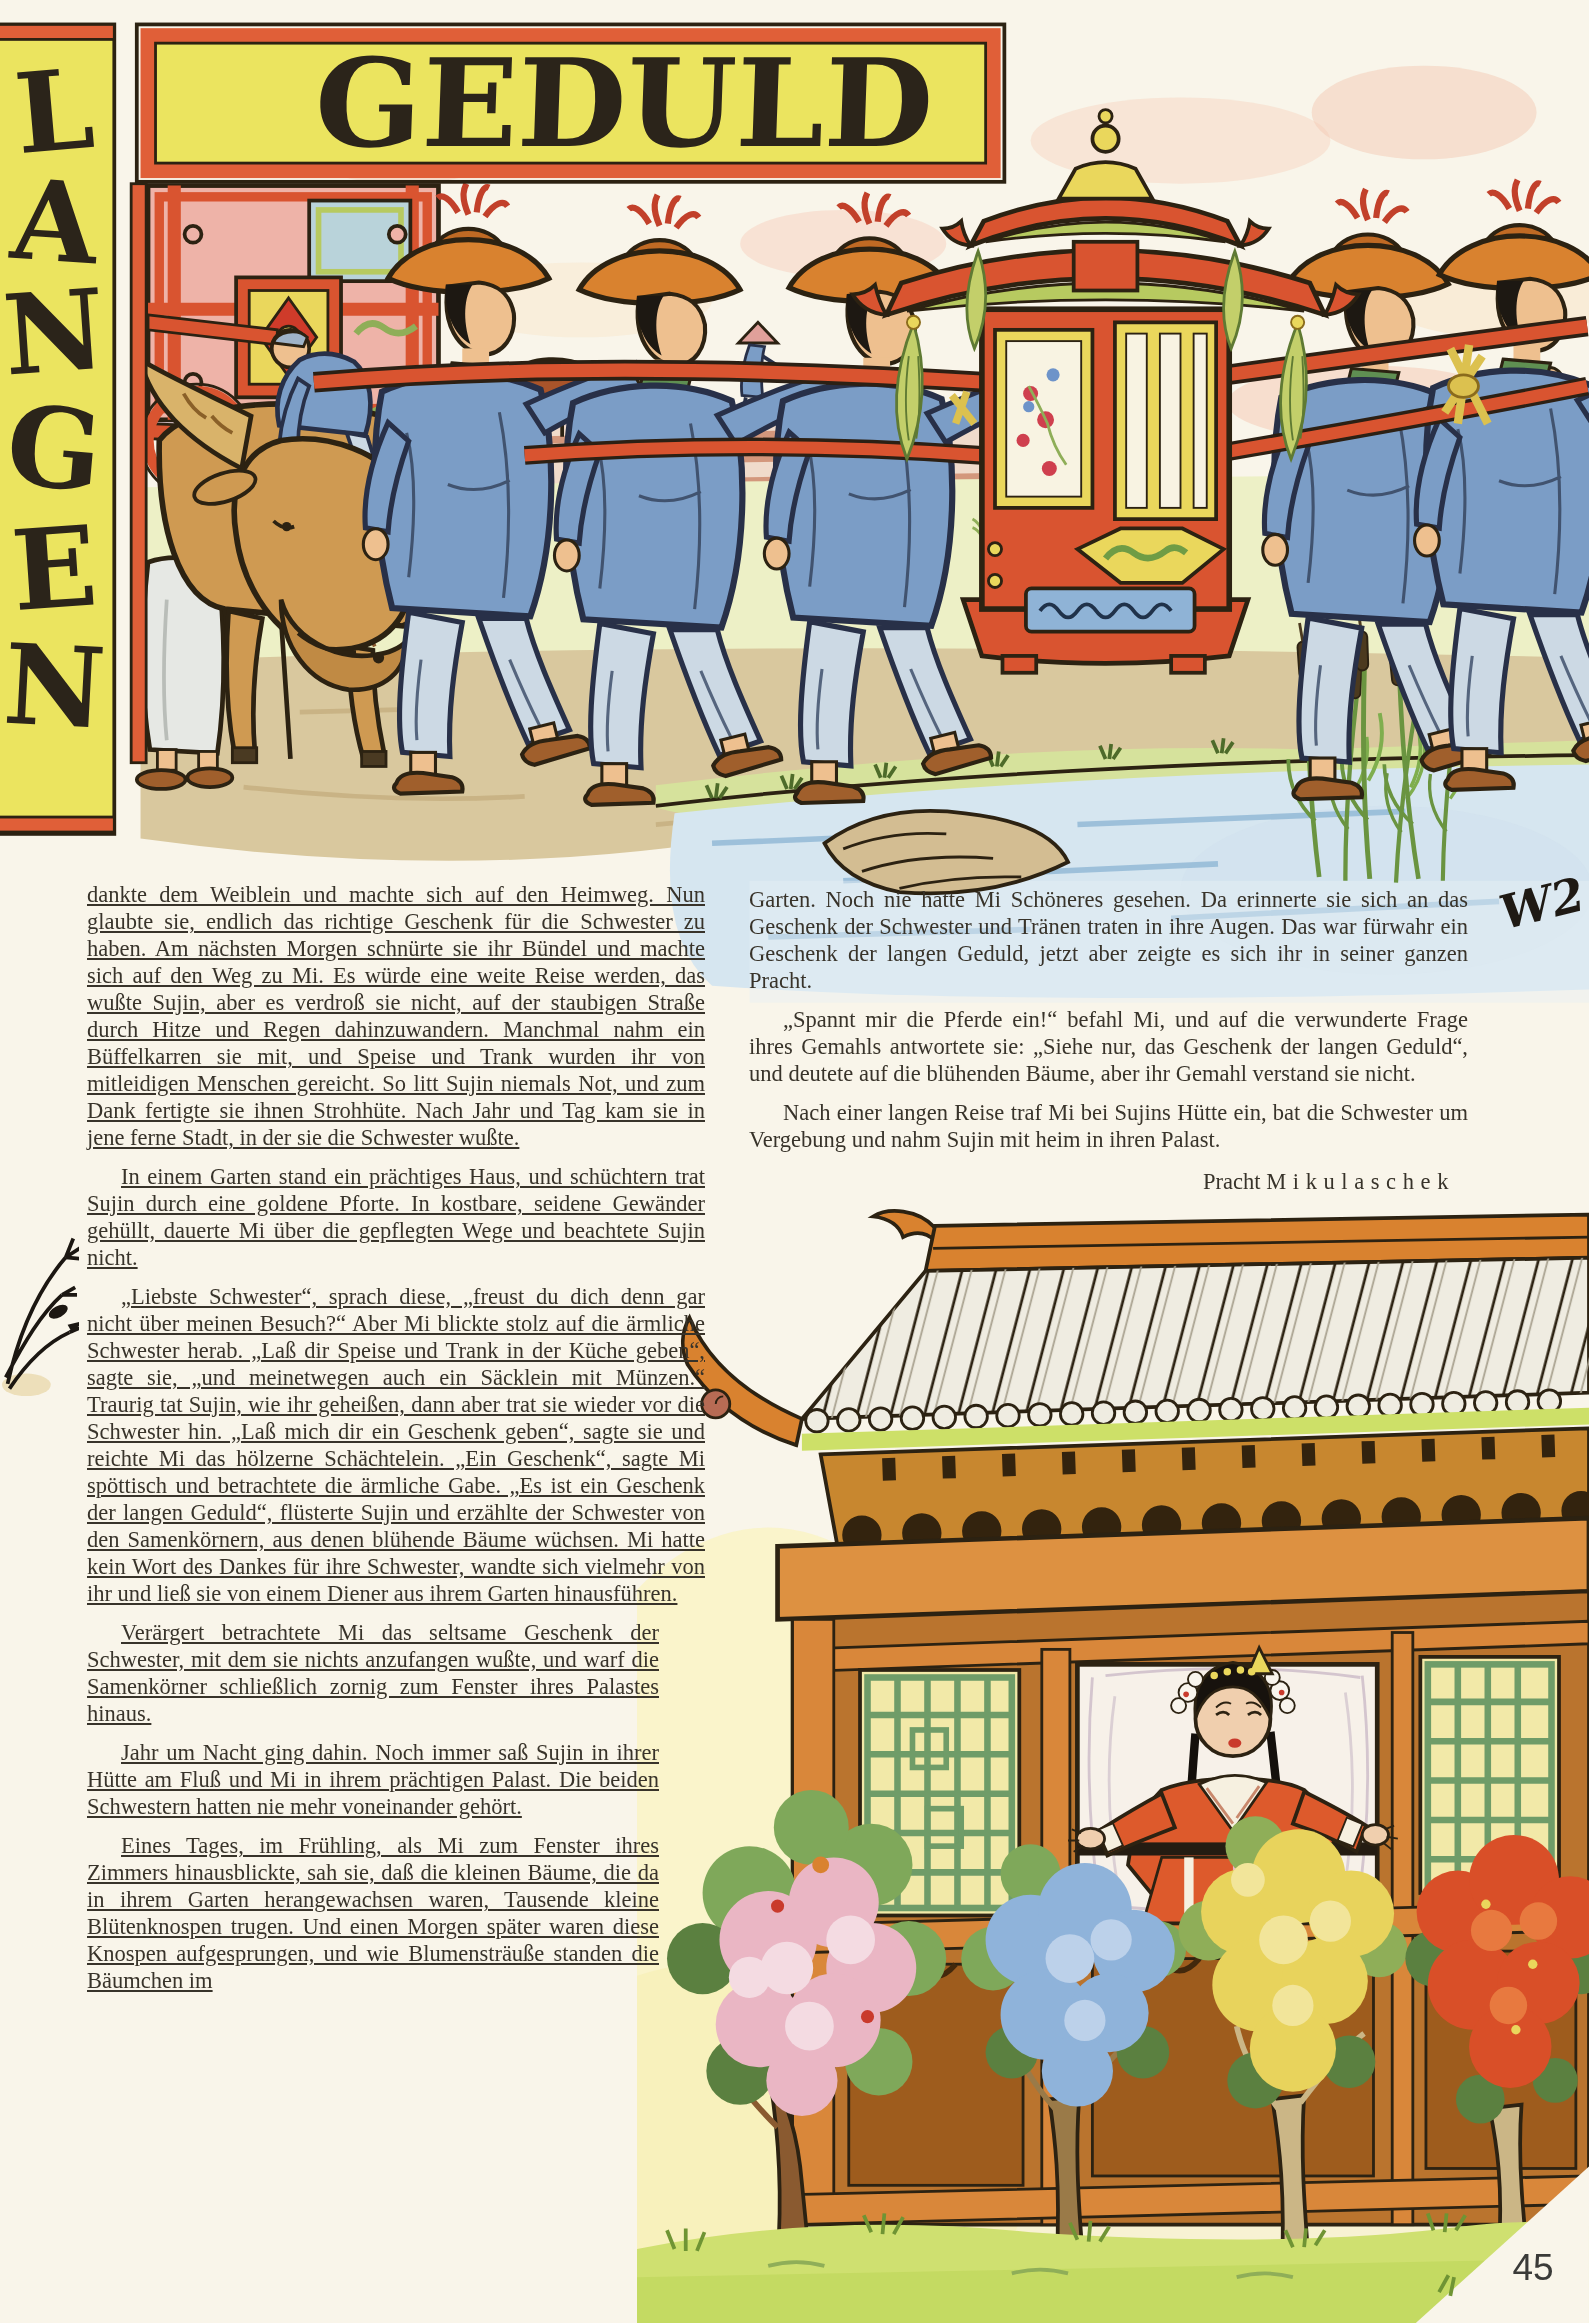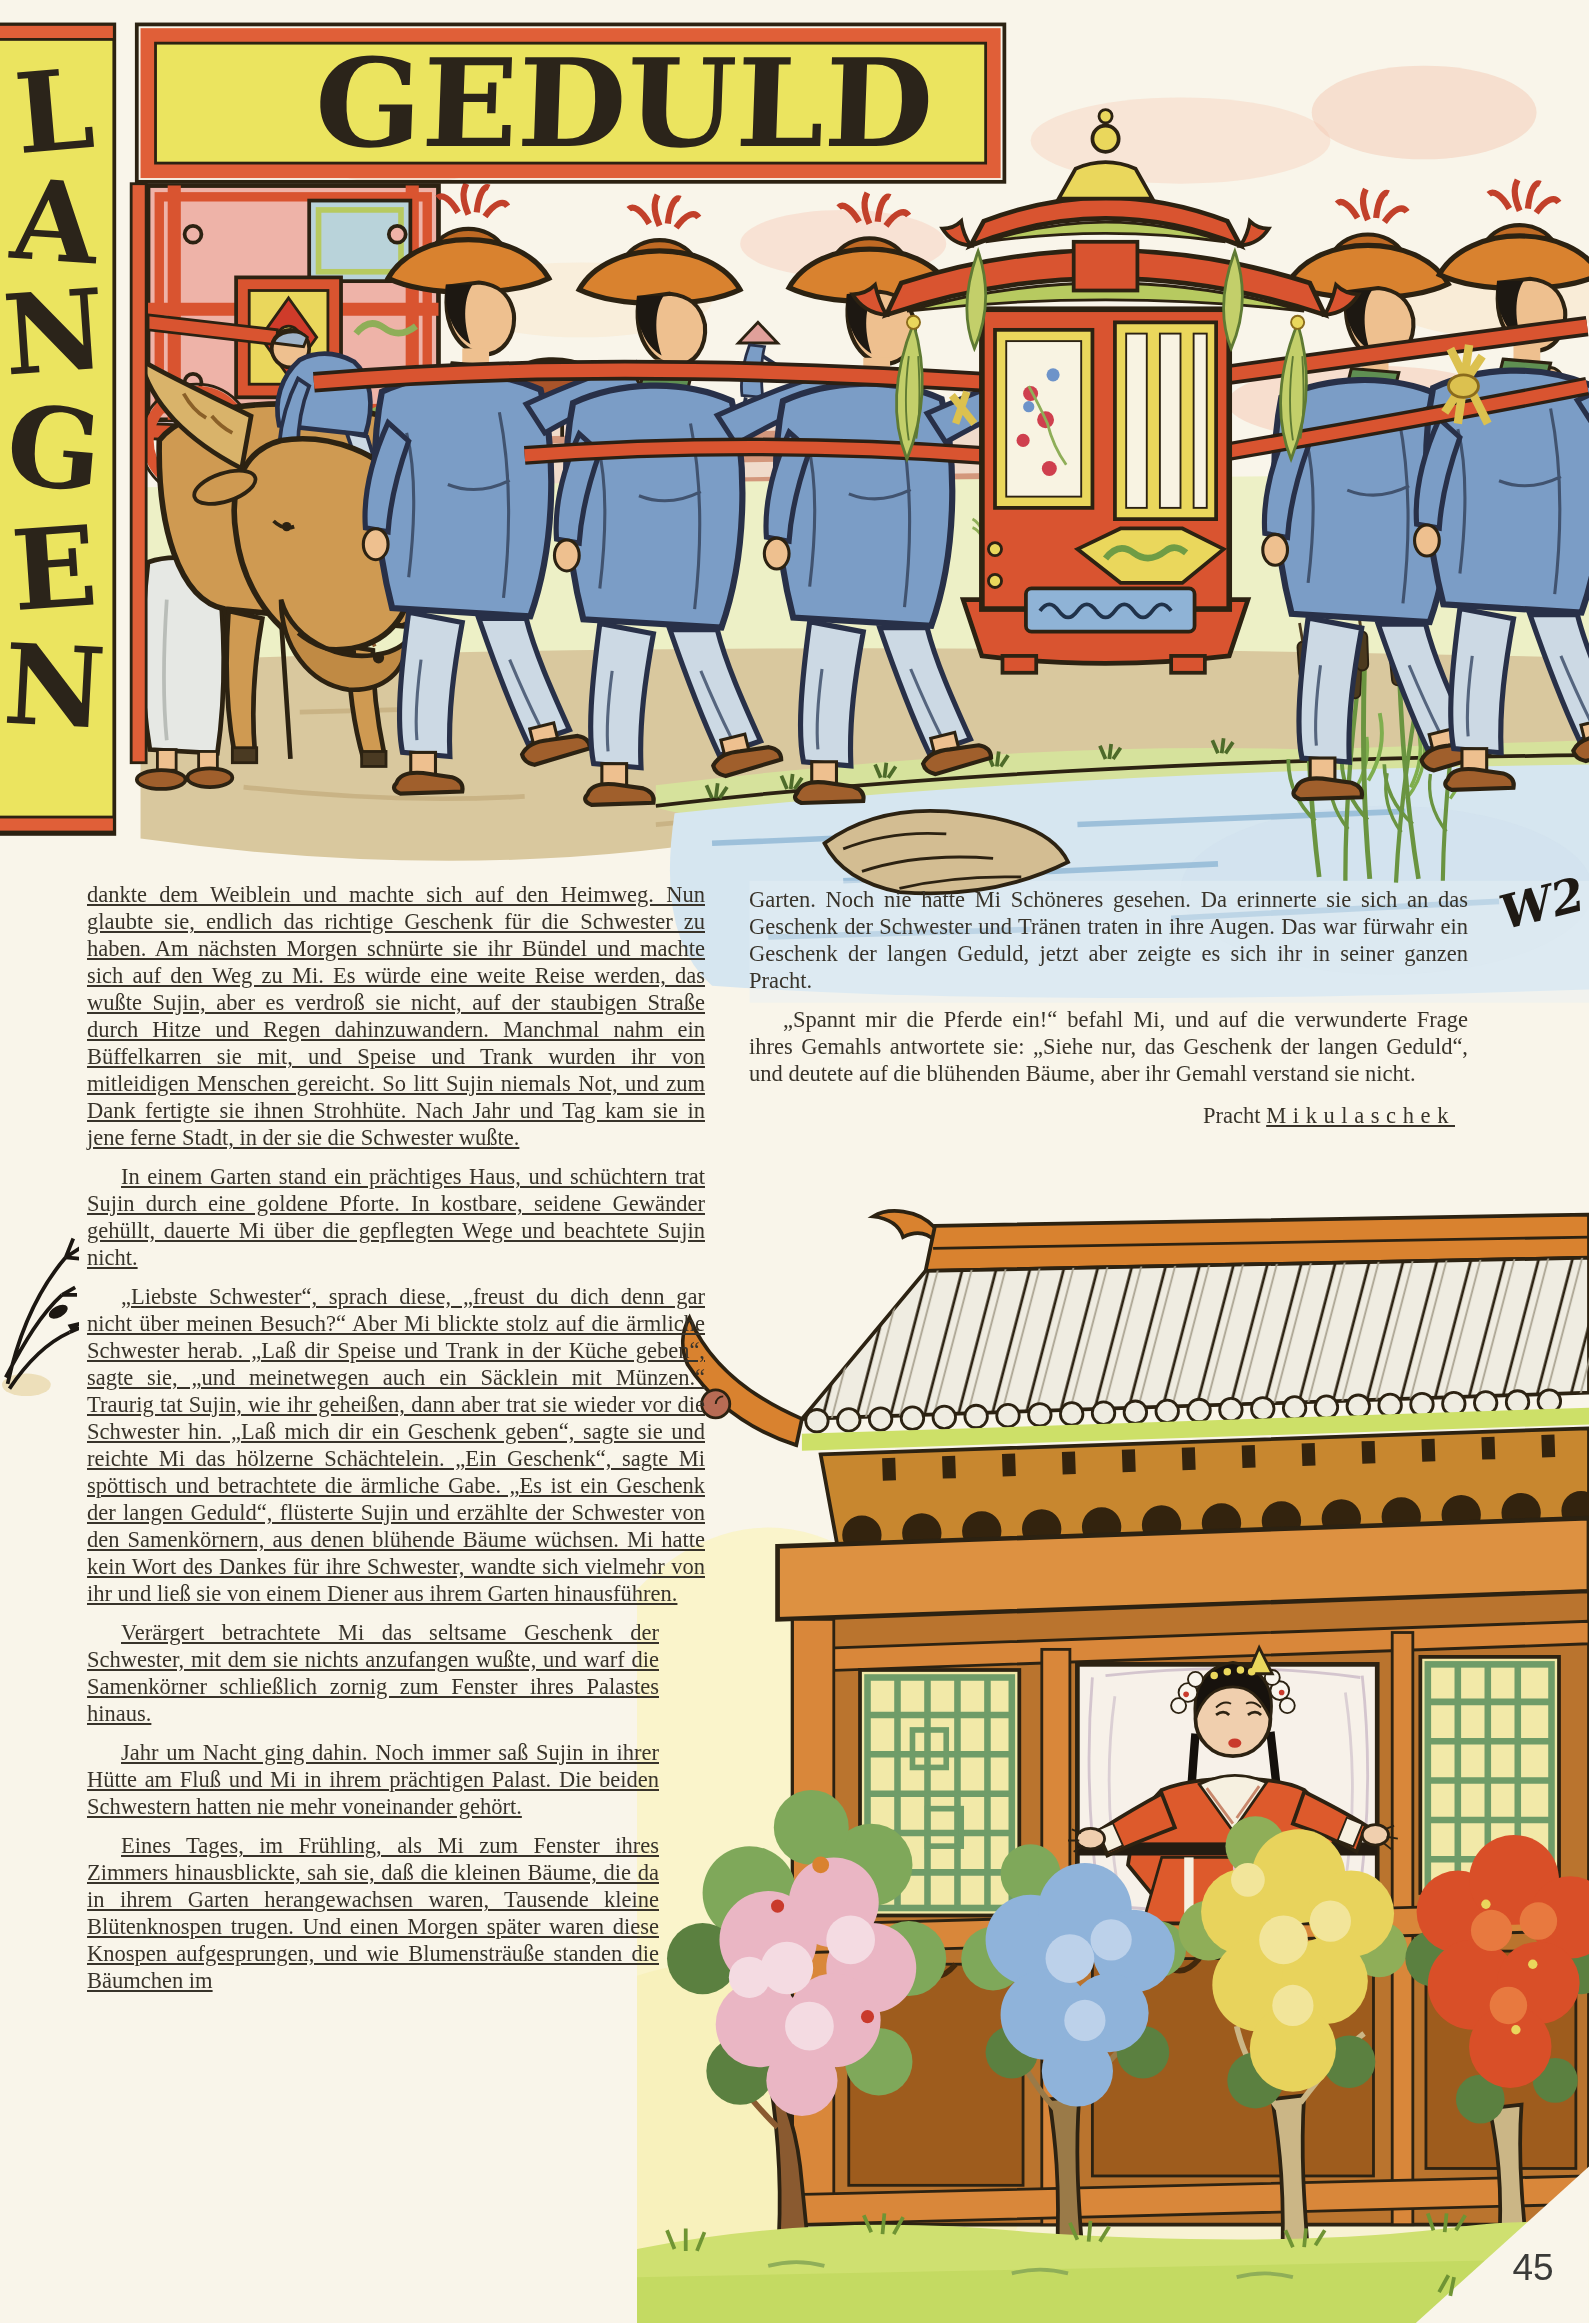--- a/index.html
+++ b/index.html
@@ -10,21 +10,21 @@
   #top-illo{left:0;top:0;}
   #bottom-illo{left:637px;top:1209px;}
   #plant-sketch{left:0;top:1201px;}
   .col{position:absolute;color:#38332a;font-size:22.5px;line-height:27px;text-align:justify;}
   .col p{margin:0 0 12px 0;}
   .col p.ind{text-indent:34px;}
   .col p.narrow{margin-right:46px;}
   #left-col{left:87px;top:881px;width:618px;text-decoration:underline;}
   #right-col{left:749px;top:886px;width:719px;}
   .author{margin-top:15px;text-align:right;padding-right:13px;font-size:22.5px;color:#38332a;}
-  .author .last{letter-spacing:6.6px;text-decoration:underline;}
+  .author .last{letter-spacing:6.6px;}
   #page-num{position:absolute;left:1492px;top:2247px;width:82px;text-align:center;
             font-family:"Liberation Sans",sans-serif;font-size:37px;color:#3a3a38;}
   .svgtitle{font-family:"DejaVu Serif",serif;font-weight:bold;fill:#2b241a;}
   .sig{font-family:"DejaVu Serif",serif;font-style:italic;font-weight:bold;fill:#1f1a14;}
 </style>
 </head>
 <body>
 
 <div id="page">
 
@@ -542,20 +542,21 @@
       <p class="ind ">„Liebste Schwester“, sprach diese, „freust du dich denn gar nicht über meinen Besuch?“ Aber Mi blickte stolz auf die ärmliche Schwester herab. „Laß dir Speise und Trank in der Küche geben“, sagte sie, „und meinetwegen auch ein Säcklein mit Münzen.“ Traurig tat Sujin, wie ihr geheißen, dann aber trat sie wieder vor die Schwester hin. „Laß mich dir ein Geschenk geben“, sagte sie und reichte Mi das hölzerne Schächtelein. „Ein Geschenk“, sagte Mi spöttisch und betrachtete die ärmliche Gabe. „Es ist ein Geschenk der langen Geduld“, flüsterte Sujin und erzählte der Schwester von den Samenkörnern, aus denen blühende Bäume wüchsen. Mi hatte kein Wort des Dankes für ihre Schwester, wandte sich vielmehr von ihr und ließ sie von einem Diener aus ihrem Garten hinausführen.</p>
       <p class="ind narrow">Verärgert betrachtete Mi das seltsame Geschenk der Schwester, mit dem sie nichts anzufangen wußte, und warf die Samenkörner schließlich zornig zum Fenster ihres Palastes hinaus.</p>
       <p class="ind narrow">Jahr um Nacht ging dahin. Noch immer saß Sujin in ihrer Hütte am Fluß und Mi in ihrem prächtigen Palast. Die beiden Schwestern hatten nie mehr voneinander gehört.</p>
       <p class="ind narrow">Eines Tages, im Frühling, als Mi zum Fenster ihres Zimmers hinausblickte, sah sie, daß die kleinen Bäume, die da in ihrem Garten herangewachsen waren, Tausende kleine Blütenknospen trugen. Und einen Morgen später waren diese Knospen aufgesprungen, und wie Blumensträuße standen die Bäumchen im</p>
     </div>
 
   <div id="right-col" class="col">
     <div id="right-col-paras">
         <p class="">Garten. Noch nie hatte Mi Schöneres gesehen. Da erinnerte sie sich an das Geschenk der Schwester und Tränen traten in ihre Augen. Das war fürwahr ein Geschenk der langen Geduld, jetzt aber zeigte es sich ihr in seiner ganzen Pracht.</p>
         <p class="ind ">„Spannt mir die Pferde ein!“ befahl Mi, und auf die verwunderte Frage ihres Gemahls antwortete sie: „Siehe nur, das Geschenk der langen Geduld“, und deutete auf die blühenden Bäume, aber ihr Gemahl verstand sie nicht.</p>
+        <p class="ind ">Nach einer langen Reise traf Mi bei Sujins Hütte ein, bat die Schwester um Vergebung und nahm Sujin mit heim in ihren Palast.</p>
       </div>
     <div class="author">
       <span>Pracht</span>
       <span class="last">Mikulaschek</span>
     </div>
   </div>
 
   <div id="page-num">45</div>
 </div>
 

